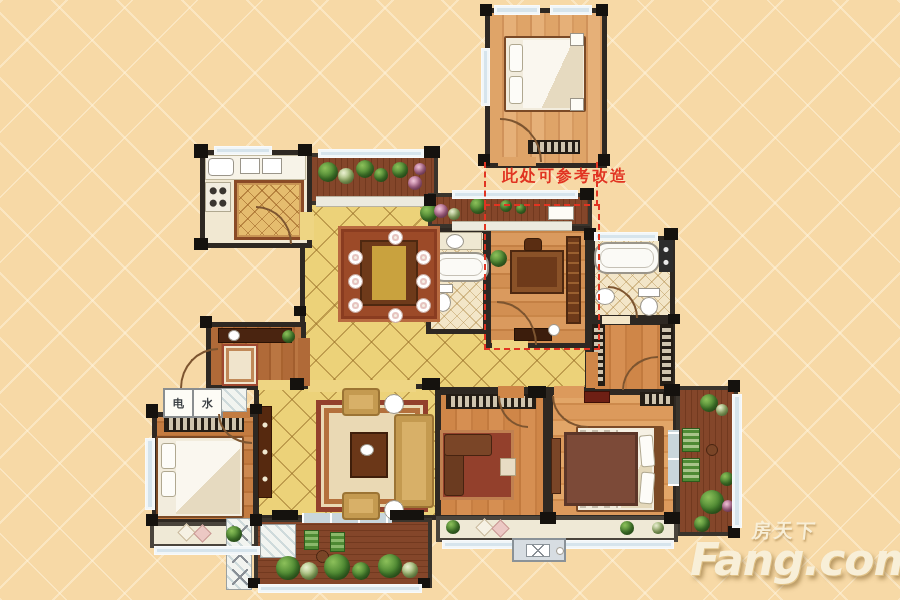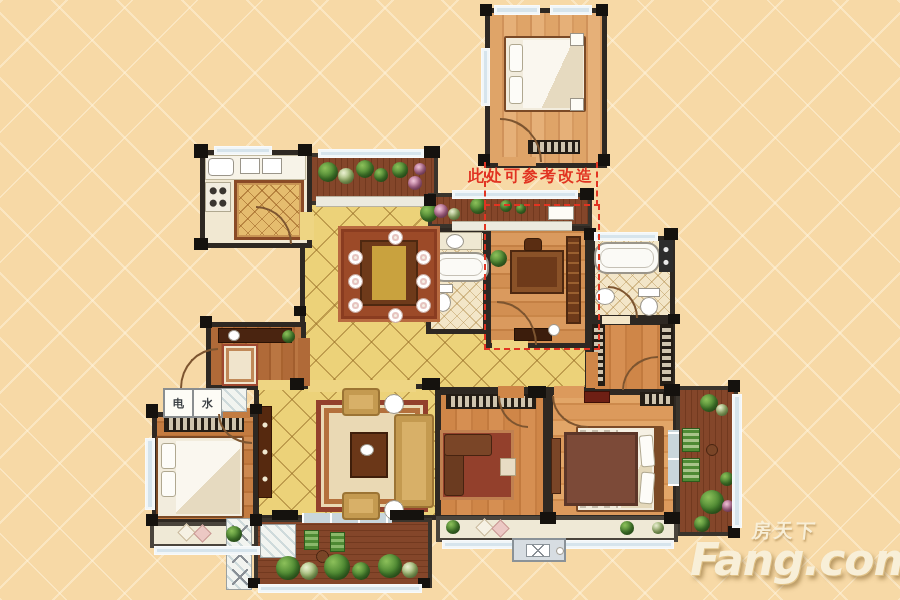--- a/index.html
+++ b/index.html
@@ -52,21 +52,21 @@
   .wc .tank{position:absolute;left:0;top:0;width:100%;height:9px;background:#fff;border:1px solid #9a958a;box-sizing:border-box;}
   .wc .bowl{position:absolute;left:2px;top:9px;right:2px;bottom:0;background:#fff;border:1px solid #9a958a;border-radius:50%;}
   .sinkr{position:absolute;background:#fff;border:1px solid #9a958a;border-radius:50%;}
   .dchair{position:absolute;width:13px;height:13px;border-radius:50%;background:#f6f1e6;border:1px solid #c8a8a0;box-shadow:inset 0 0 0 3px #fff,inset 0 0 0 5px #e6c4c0;z-index:11;}
   .xmark{position:absolute;background:
     linear-gradient(45deg, transparent calc(50% - 1px), #8a9096 calc(50% - 1px) calc(50% + 1px), transparent calc(50% + 1px)),
     linear-gradient(-45deg, transparent calc(50% - 1px), #8a9096 calc(50% - 1px) calc(50% + 1px), transparent calc(50% + 1px));}
   .ubox{position:absolute;background:#fdfcf6;border:2px solid #8a8e90;z-index:14;display:flex;align-items:center;justify-content:center;font-size:11px;color:#3a3f44;font-weight:bold;}
   .dash-v{position:absolute;width:0;border-left:2px dashed #e13422;z-index:40;}
   .dash-rect{position:absolute;border:2px dashed #e13422;z-index:40;}
-  #annotation{position:absolute;z-index:41;text-align:left;font-family:Liberation Mono, monospace;font-weight:bold;}
+  #annotation{position:absolute;z-index:41;text-align:right;font-family:Liberation Mono, monospace;font-weight:bold;}
   #watermark{position:absolute;left:688px;top:512px;width:212px;height:88px;z-index:50;}
   #wm-cn{position:absolute;left:64px;top:6px;font-size:19px;font-weight:bold;letter-spacing:3px;color:#f8efd8;transform:skewX(-6deg);text-shadow:1px 2px 2px rgba(130,90,30,.45);}
   #wm-en{position:absolute;left:2px;top:22px;font-size:44px;font-weight:bold;font-style:italic;letter-spacing:-1px;color:#f8efd8;font-family:"DejaVu Sans",sans-serif;text-shadow:1px 1px 0 rgba(230,200,140,.8),3px 4px 4px rgba(120,85,30,.5);}
   .rug{position:absolute;z-index:10;}
   .glass{background:#f2f4f0;border:1px solid #9aa0a0;background-image:repeating-linear-gradient(45deg,rgba(140,170,180,.35) 0 2px,transparent 2px 8px);}
 </style>
 </head>
 <body>
 
 <div id="stage">

